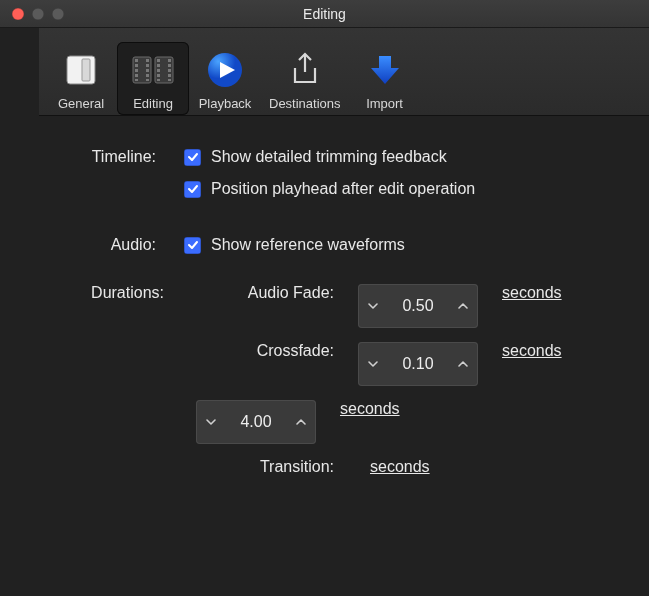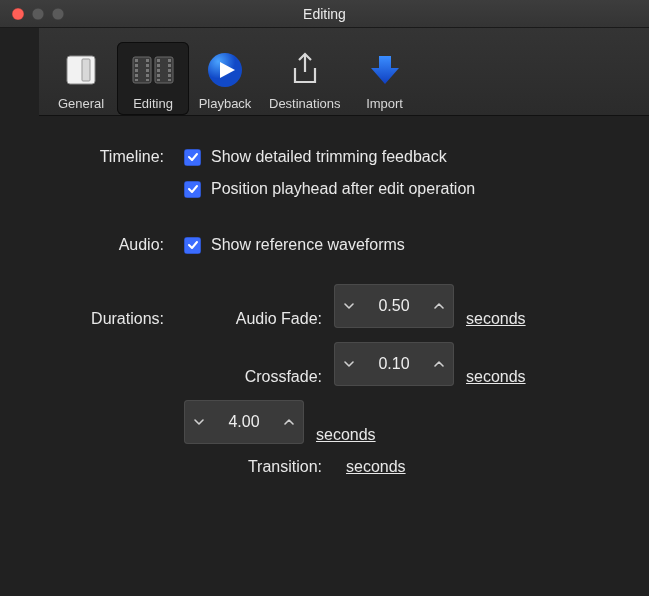--- a/index.html
+++ b/index.html
@@ -77,40 +77,41 @@
     font-size: 16px;
   }
   .row {
     display: flex;
     align-items: center;
     margin-bottom: 14px;
   }
   .section-label-col {
     width: 160px;
     text-align: right;
-    padding-right: 20px;
+    padding-right: 28px;
     color: #e8e8e8;
   }
   .rest { display: flex; align-items: center; }
   .checkbox {
     width: 17px; height: 17px;
     border-radius: 3px;
     background: #3b6cff;
     margin-right: 10px;
     display: flex; align-items: center; justify-content: center;
     box-shadow: inset 0 0 0 .5px rgba(0,0,0,.4);
     cursor: pointer;
   }
   .checkbox svg { display: block; }
 
   .durations-block { margin-top: 30px; }
   .durrow {
     display: flex;
-    align-items: flex-end;
+    align-items: flex-start;
     margin-bottom: 14px;
+    gap: 12px;
   }
   .durrow .outer {
     width: 160px;
     text-align: right;
     padding-right: 20px;
   }
   .durrow .inner-label {
     width: 150px;
     text-align: right;
     padding-right: 12px;

